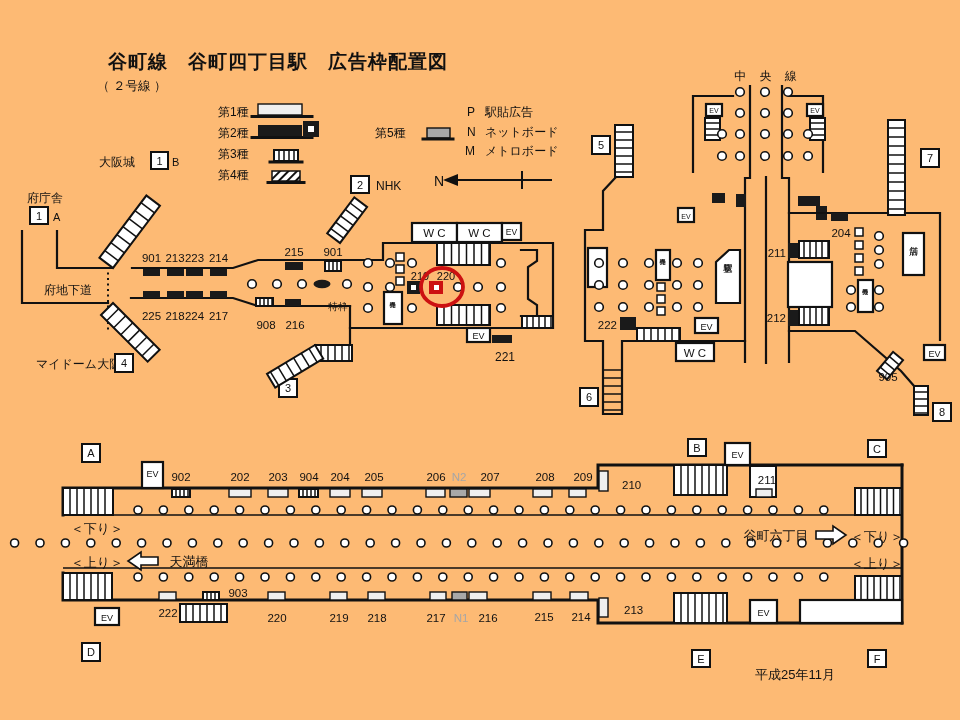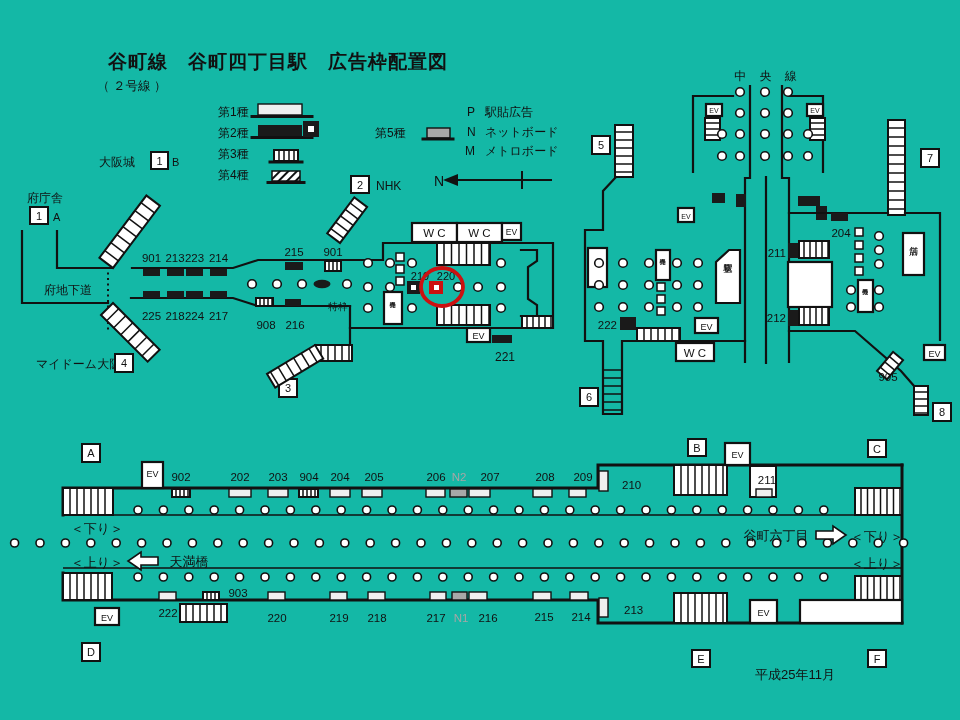--- a/index.html
+++ b/index.html
@@ -1,16 +1,16 @@
 <!DOCTYPE html>
 <html><head>
 <meta charset="utf-8">
 <style>
   html,body{margin:0;padding:0;background:#fff;}
-  #stage{width:960px;height:720px;position:relative;background:#14b8a6;text-align:center;}
+  #stage{width:960px;height:720px;position:relative;background:#fdba74;text-align:center;}
   svg{display:block;}
   svg text{font-family:"Liberation Sans","DejaVu Sans",sans-serif;fill:#111;}
   .wall{fill:none;stroke:#111;stroke-width:2.2;stroke-linejoin:miter;stroke-linecap:square;}
   .wall-bold{fill:none;stroke:#111;stroke-width:3;stroke-linecap:square;}
   .thin{fill:none;stroke:#111;stroke-width:1.6;}
   .dark{fill:#1a1a1a;stroke:none;}
   .light{fill:#efefef;stroke:#111;stroke-width:1.4;}
   .grayf{fill:#a8a8a8;stroke:#111;stroke-width:1.4;}
   .whitebox{fill:#fff;stroke:#111;stroke-width:2;}
   .roombox{fill:#fff;stroke:#111;stroke-width:2.2;}

